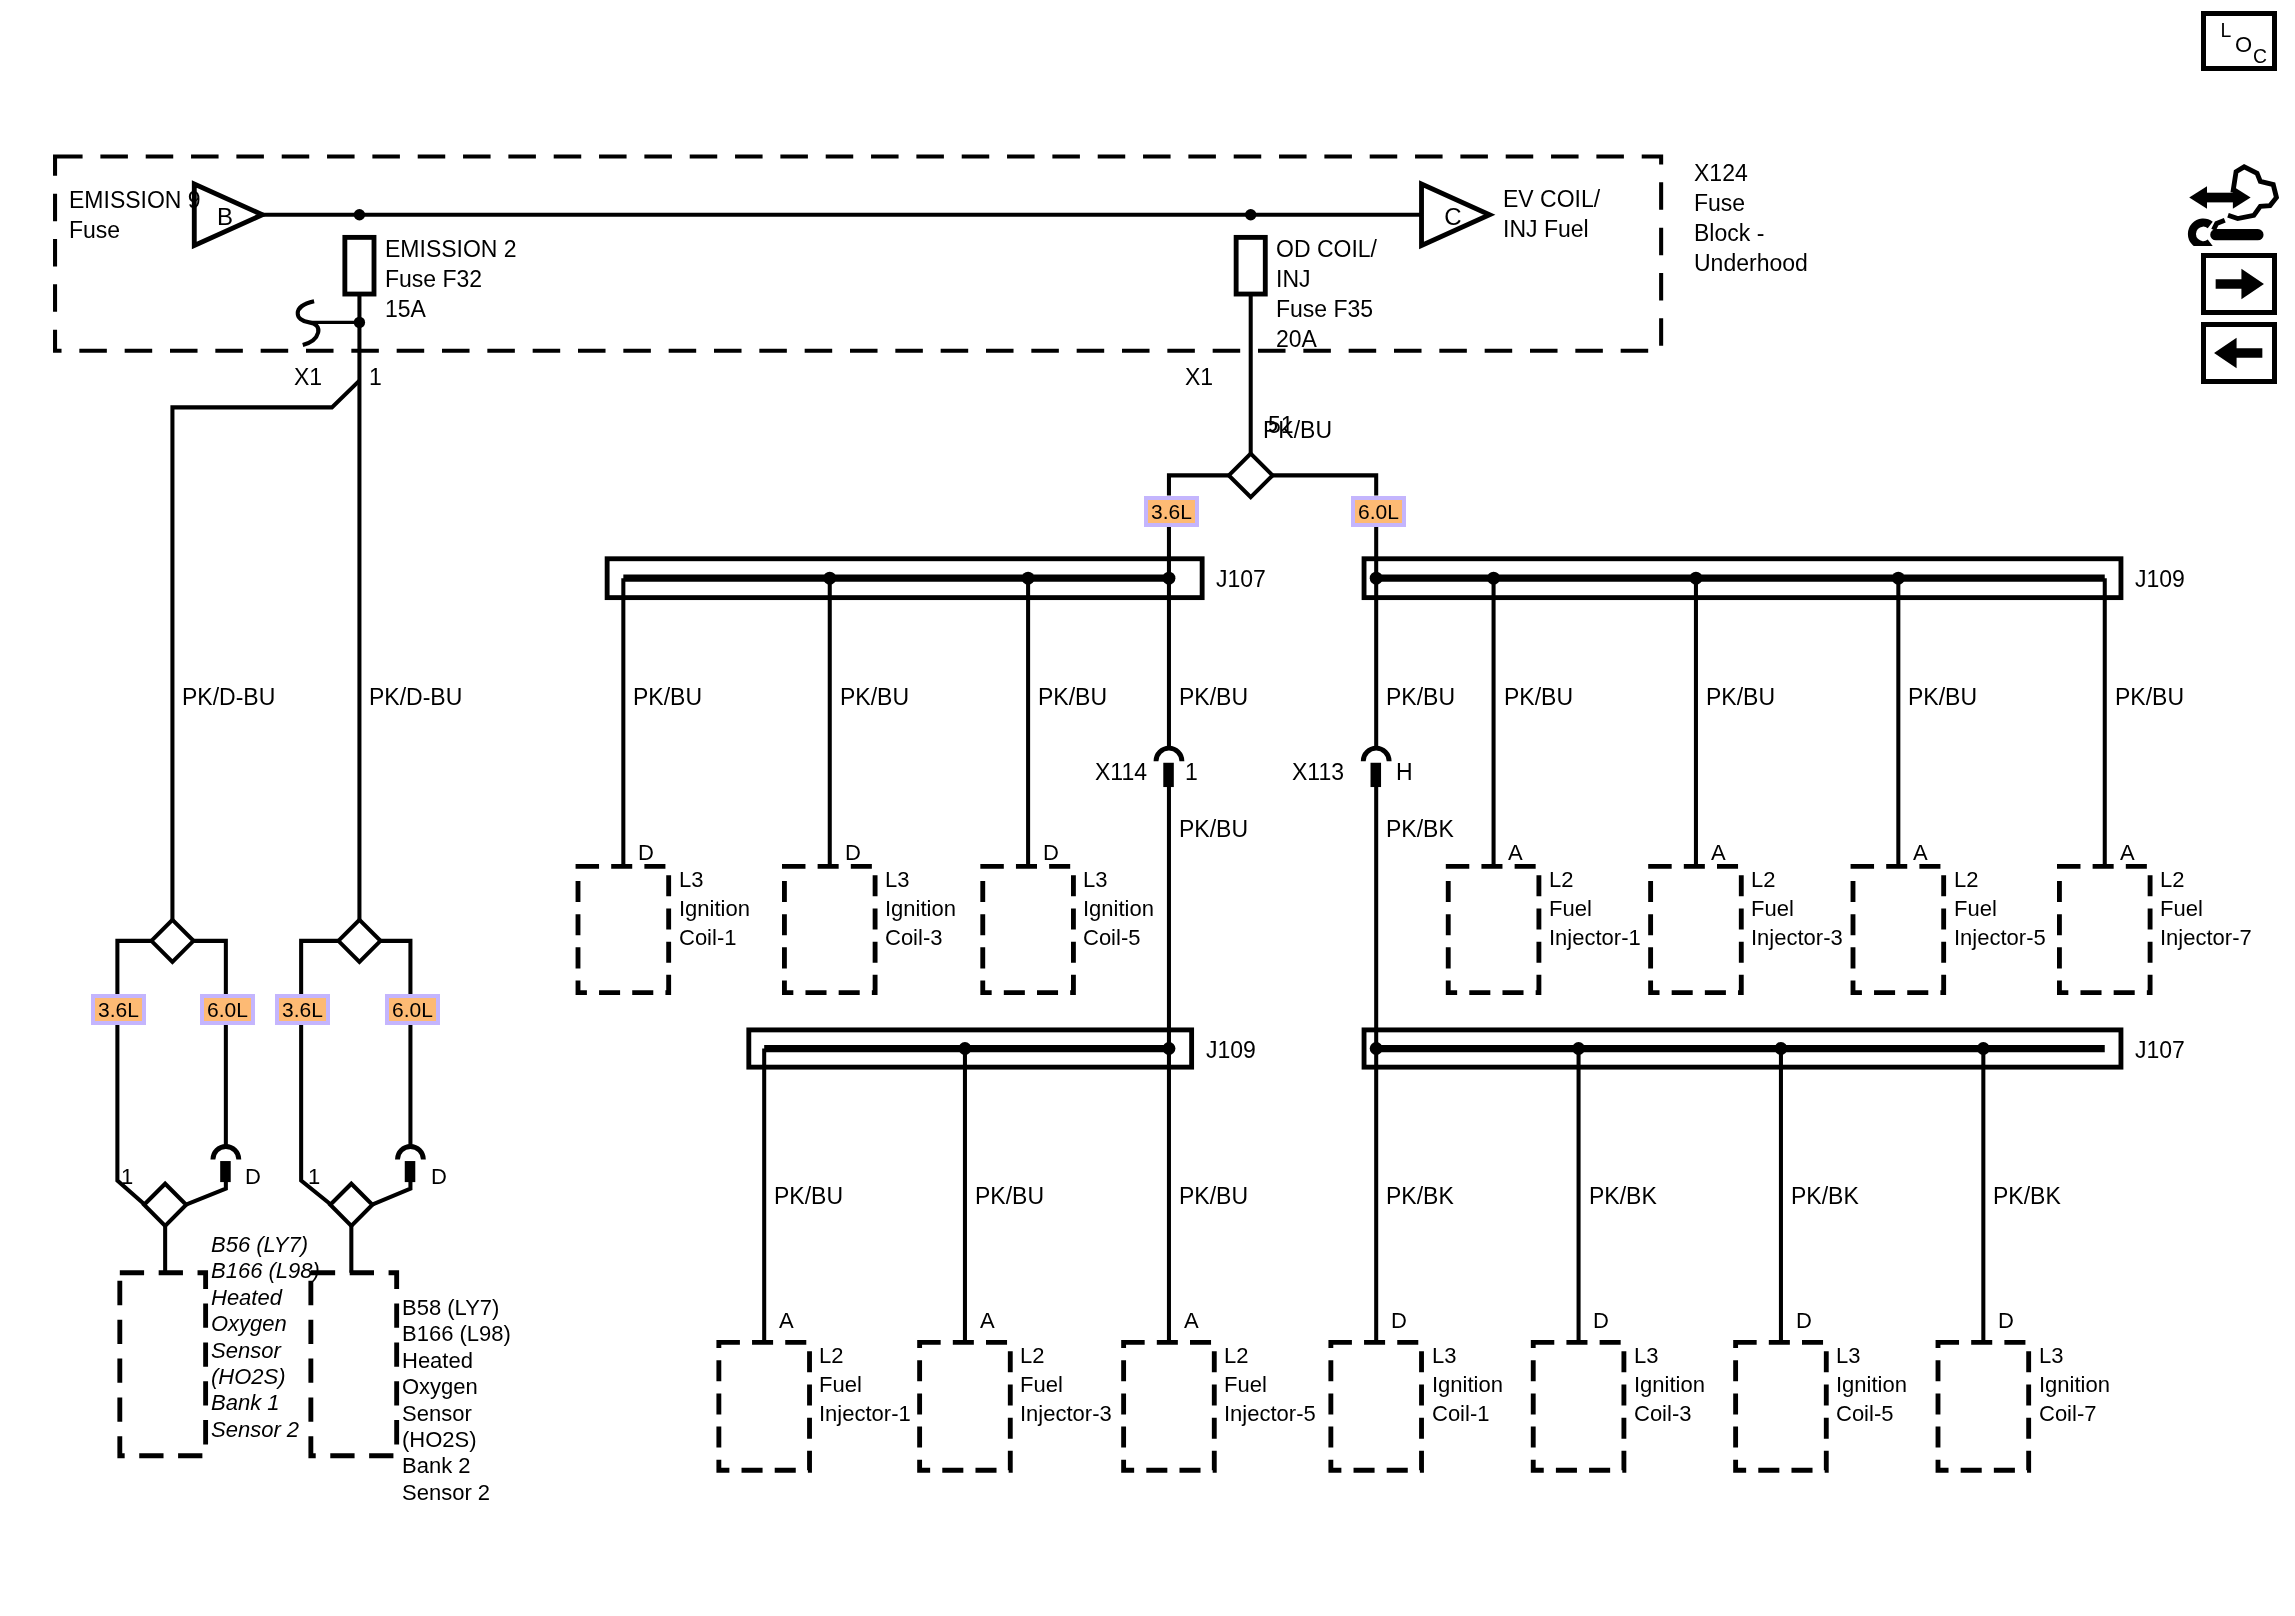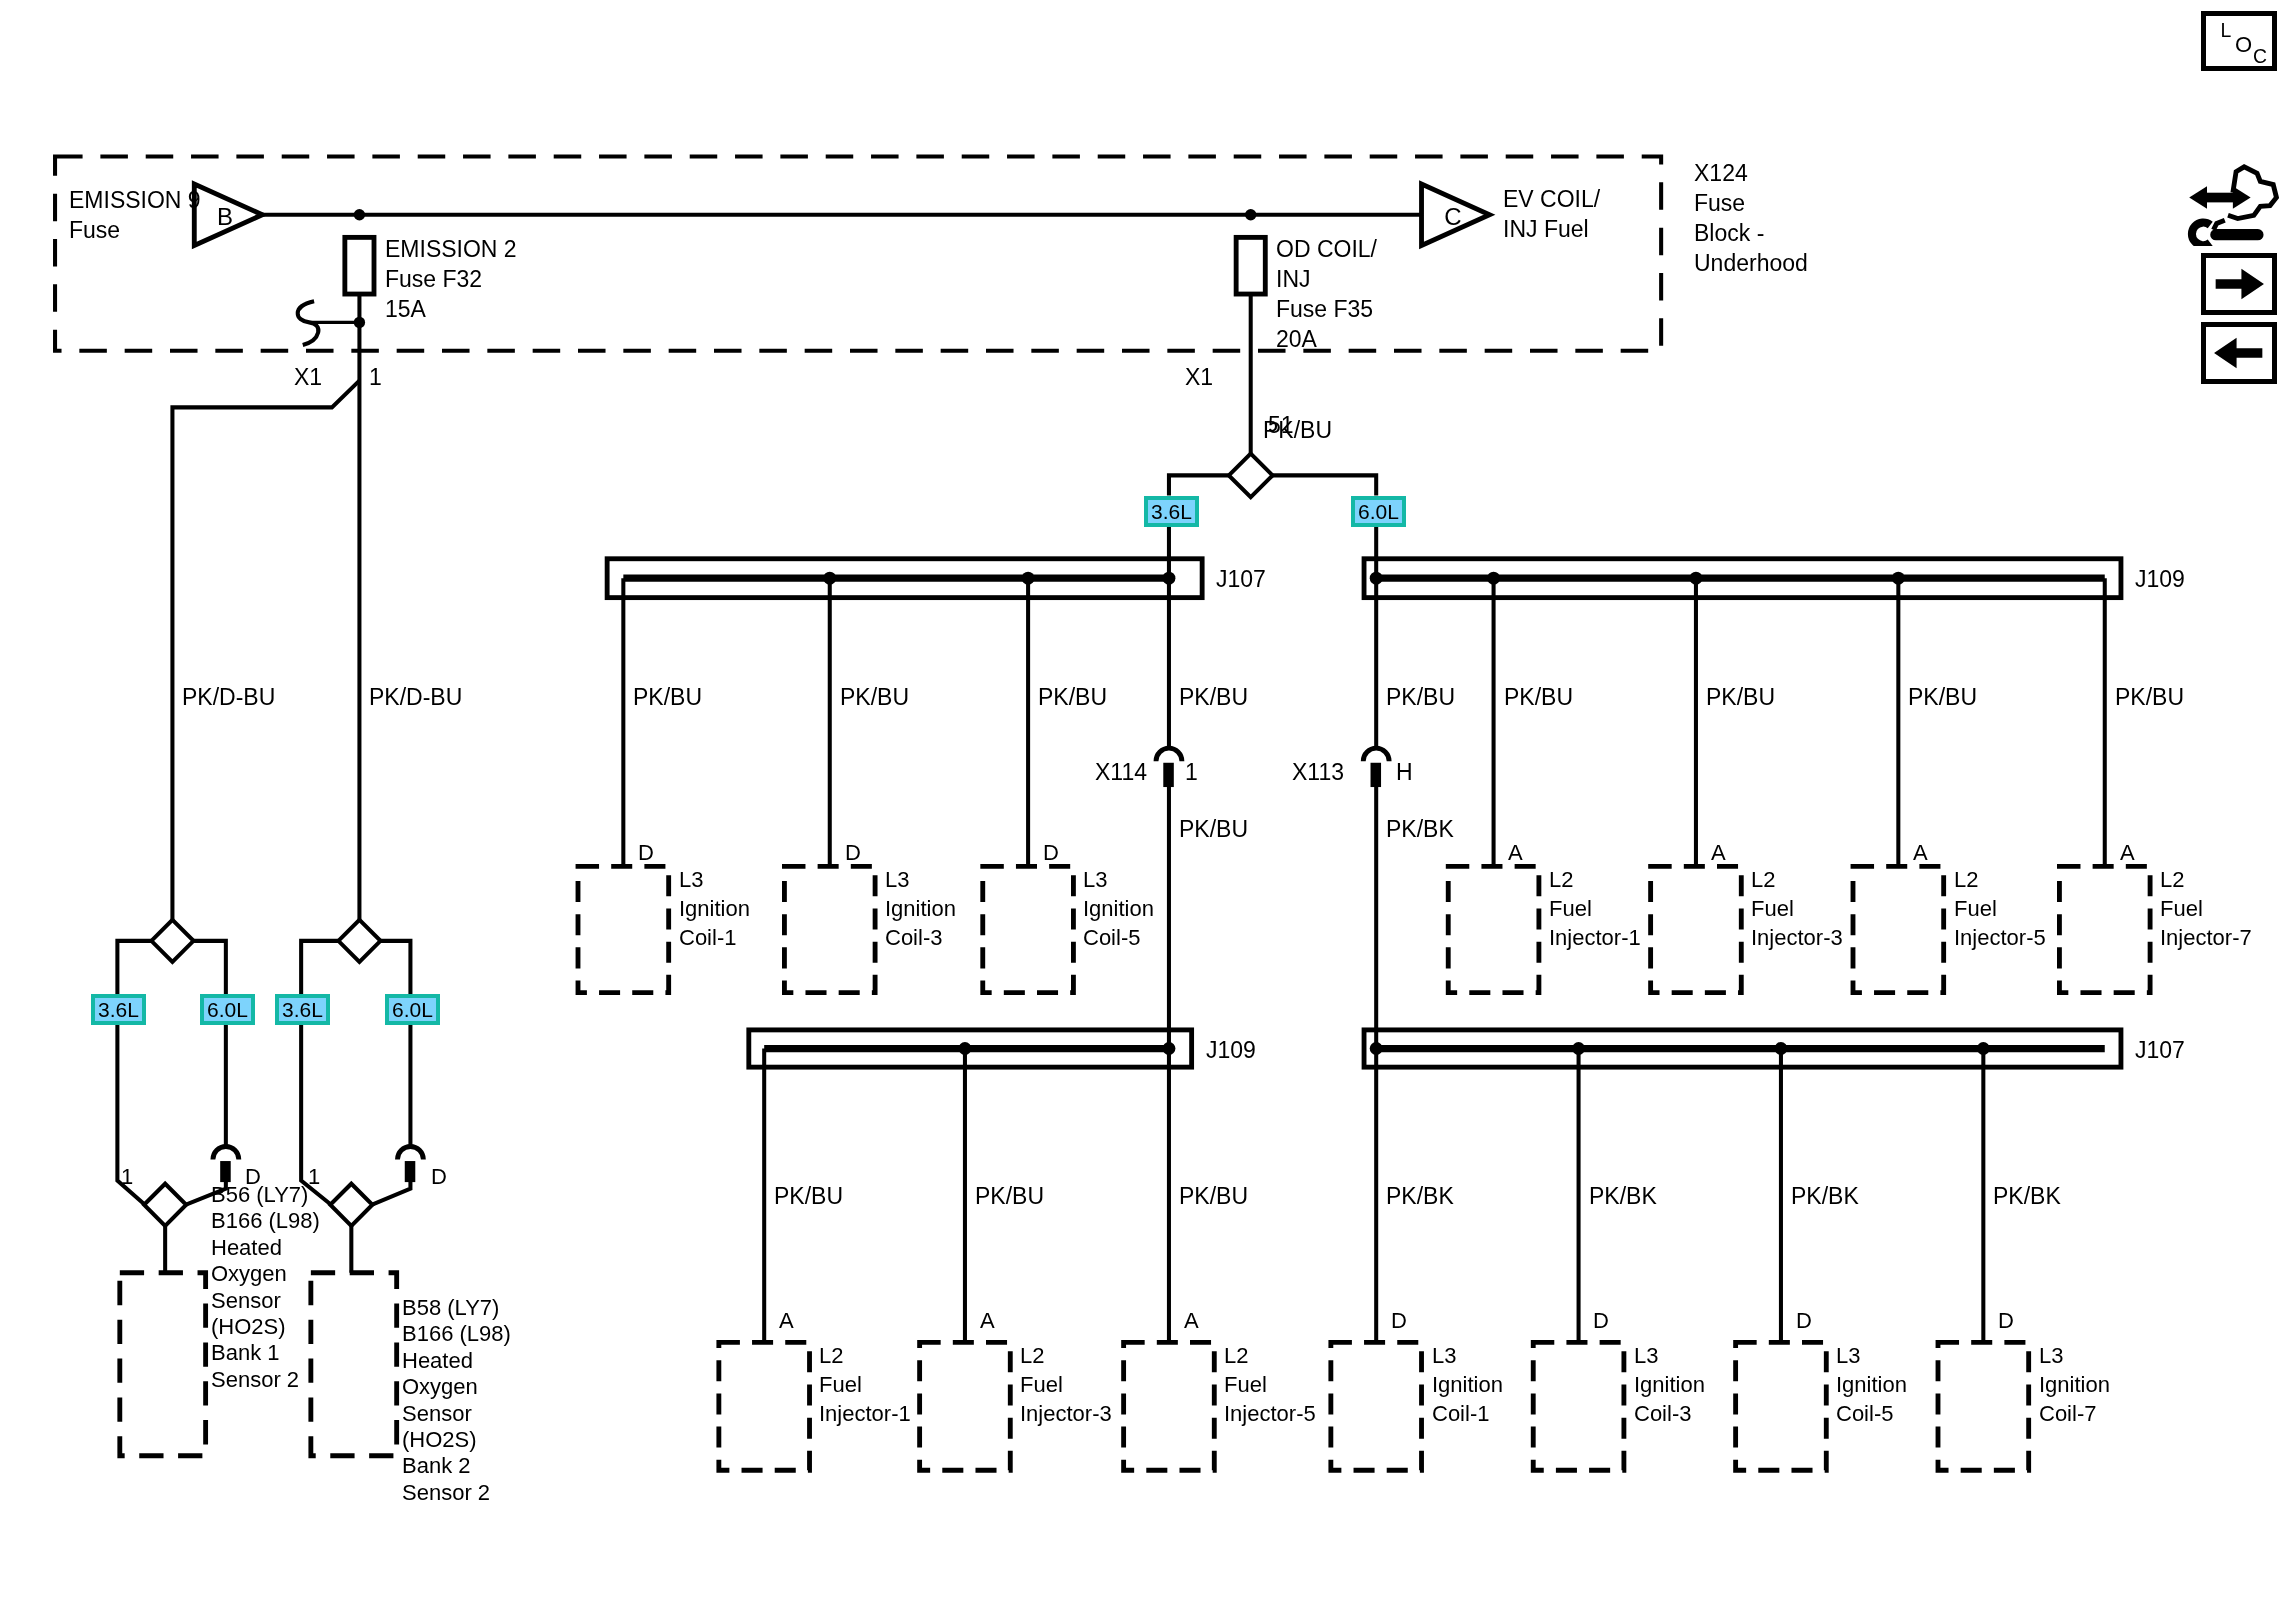--- a/index.html
+++ b/index.html
@@ -6,21 +6,21 @@
   .page{position:relative;width:2295px;height:1617px;background:#fff;overflow:hidden;
         font-family:"Liberation Sans",sans-serif;color:#000;}
   svg.layer{position:absolute;left:0;top:0;}
   .lbl{position:absolute;font-size:23px;line-height:1.3;white-space:pre-line;color:#000;}
   .sm{font-size:22px;line-height:1.3;}
   .comp{font-size:22px;line-height:1.32;}
   .sensor{font-size:22px;line-height:1.2;}
   .rt{text-align:center;}
   .ctrx{transform:translateX(-50%);text-align:center;}
   .tri{font-size:24px;}
-  .vbox{position:absolute;width:47px;height:23px;border:4px solid #14b8a6;background:#7dd3fc;
+  .vbox{position:absolute;width:47px;height:23px;border:4px solid #c4b5fd;background:#fdba74;
         font-size:21px;line-height:23px;text-align:center;font-weight:500;}
   .navbtn{position:absolute;width:66px;height:52px;border:5.7px solid #000;background:#fff;}
   .locbox{position:absolute;left:2201px;top:11.3px;width:66px;height:50px;border:5.7px solid #000;background:#fff;}
   .locbox span{position:absolute;font-weight:500;}
 </style>
 </head>
 <body>
 
 <div class="page">
 
@@ -267,21 +267,21 @@
 Coil-5</div>
 <div class="lbl comp" style="left:2039px;top:1341px;">L3
 Ignition
 Coil-7</div>
 
 <div class="lbl sm" style="left:121px;top:1163px;">1</div>
 <div class="lbl sm" style="left:245px;top:1163px;">D</div>
 <div class="lbl sm" style="left:308px;top:1163px;">1</div>
 <div class="lbl sm" style="left:431px;top:1163px;">D</div>
 
-<div class="lbl sensor" style="left:211px;top:1182px;">B56 (LY7)
+<div class="lbl sensor" style="left:211px;top:1232px;font-style:italic;">B56 (LY7)
 B166 (L98)
 Heated
 Oxygen
 Sensor
 (HO2S)
 Bank 1
 Sensor 2</div>
 <div class="lbl sensor" style="left:402px;top:1255px;margin-top:40px;">B58 (LY7)
 B166 (L98)
 Heated

